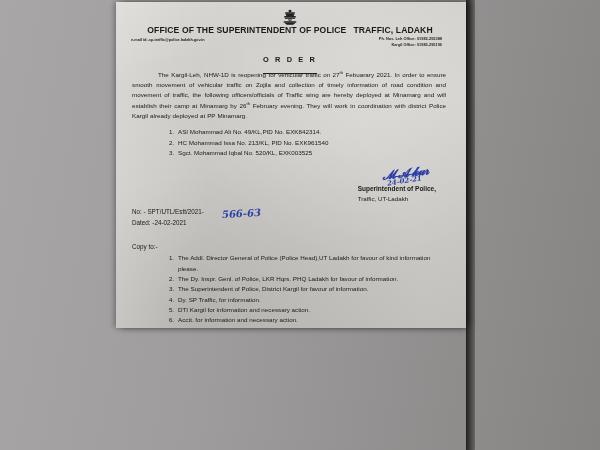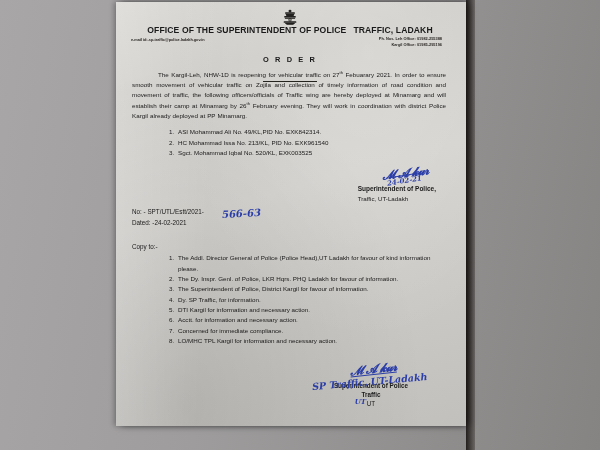--- a/index.html
+++ b/index.html
@@ -11,21 +11,21 @@
   }
   #root {
     position: relative;
     width: 600px; height: 450px;
     background: linear-gradient(100deg, #a8a6a6 0%, #9e9c9c 40%, #868383 100%);
   }
   
   #paper {
     position: absolute;
     left: 116px; top: 2px;
-    width: 350px; height: 424px;
+    width: 350px; height: 326px;
     background: linear-gradient(165deg,#d8d6d2 0%, #cfcdc9 18%, #d4d2ce 45%, #c9c7c3 78%, #c2c0bc 100%);
     box-shadow: 4px 0 7px -1px rgba(0,0,0,.62), -2px 0 5px rgba(0,0,0,.25);
     color: #1a1a1a;
     overflow: hidden;
   }
   #paper:before{
     content:"";position:absolute;inset:0;
     background:
       linear-gradient(93deg, rgba(255,255,255,.22) 0%, rgba(255,255,255,0) 28%),
       radial-gradient(ellipse at 72% 12%, rgba(255,255,255,.20), rgba(0,0,0,0) 55%),
@@ -83,21 +83,21 @@
   }
   .order-title{
     text-align:center;
     font-weight:bold;
     font-size: 7.4px;
     letter-spacing: 2.1px;
     margin: 3px 0 5px 0;
   }
   .order-title span{
     border-bottom: 1px solid #26241f;
-    padding-bottom: 17px;
+    padding-bottom: 9px;
   }
   p.body-para{
     margin: 0 4px 0 2px;
     text-align: justify;
     text-indent: 26px;
     font-size: 6.25px;
     line-height: 1.62;
     word-spacing: .3px;
   }
   sup{ font-size: 4.2px; }

